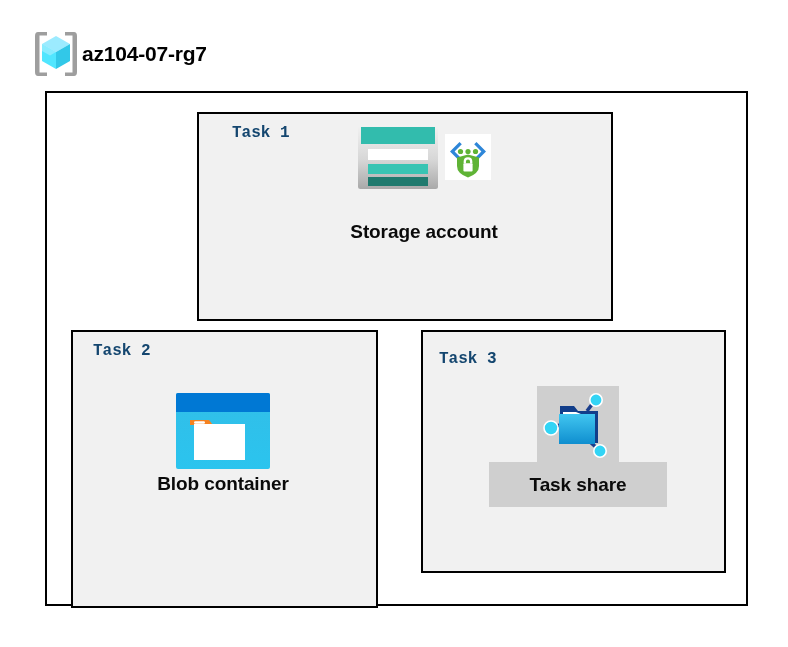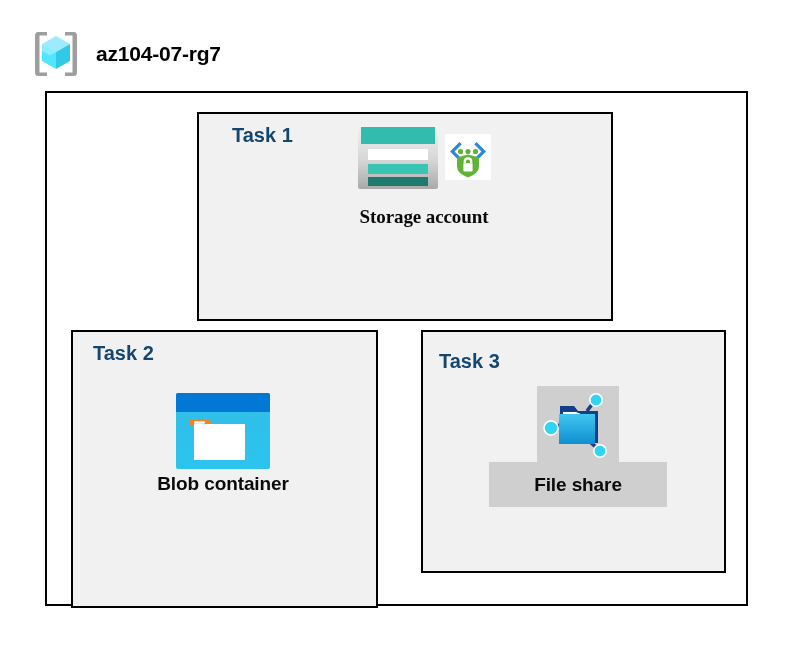--- a/index.html
+++ b/index.html
@@ -21,21 +21,20 @@
   }
 
   
   #rg-header {
     position: absolute;
     left: 30px;
     top: 26px;
     height: 56px;
     display: flex;
     align-items: center;
-    gap: 14px;
   }
   #rg-icon {
     width: 52px;
     height: 52px;
     display: block;
   }
   #rg-title {
     font-size: 21px;
     font-weight: bold;
     color: #000000;
@@ -61,24 +60,25 @@
     background: #F1F1F1;
     border: 2px solid #000000;
     box-sizing: border-box;
   }
   #task1-box { left: 197px; top: 112px; width: 416px; height: 209px; }
   #task2-box { left: 71px;  top: 330px; width: 307px; height: 278px; }
   #task3-box { left: 421px; top: 330px; width: 305px; height: 243px; }
 
   .task-label {
     position: absolute;
-    font-size: 20px;
+    font-size: 16px;
     font-weight: bold;
     color: #14466F;
     white-space: nowrap;
+    font-family: Liberation Mono, monospace;
   }
   #task1-label { left: 33px; top: 10px; }
   #task2-label { left: 20px; top: 10px; }
   #task3-label { left: 16px; top: 10px; margin-top: 8px; }
 
   
   .node {
     position: absolute;
     display: flex;
     flex-direction: column;
@@ -94,21 +94,21 @@
 
   
   #node-storage { left: 150px; top: 10px; width: 150px; }
   #node-storage .icon-row {
     display: flex;
     align-items: flex-start;
     justify-content: center;
     gap: 6px;
     height: 78px;
   }
-  #node-storage .node-caption { margin-top: 4px; font-family: Liberation Serif, serif; }
+  #node-storage .node-caption { margin-top: 19px; }
 
   
   #node-blob { left: 50px; top: 60px; width: 200px; }
   #node-blob .node-caption { margin-top: 3px; }
 
   
   #node-fileshare { left: 60px; top: 54px; width: 190px; }
   #node-fileshare .fs-icon-wrap {
     position: relative;
     width: 82px;
@@ -270,18 +270,18 @@
           <path d="M22 23 L35 23 L52 30 L22 30 Z" fill="#FFFFFF"></path>
 
           <path d="M18 25 L54 25 L54 55 L18 55 Z" fill="url(#fsFolder)"></path>
 
           <circle cx="10" cy="39" r="7" fill="#32D4F5" stroke="#FFFFFF" stroke-width="1.6"></circle>
           <circle cx="55" cy="11" r="6.2" fill="#32D4F5" stroke="#FFFFFF" stroke-width="1.6"></circle>
           <circle cx="59" cy="62" r="6.2" fill="#32D4F5" stroke="#FFFFFF" stroke-width="1.6"></circle>
         </svg>
       </div>
       <div class="fs-caption-wrap">
-        <div class="node-caption">File share</div>
+        <div class="node-caption">Task share</div>
       </div>
     </div>
   </div>
 
 </div>
 
 </body></html>

